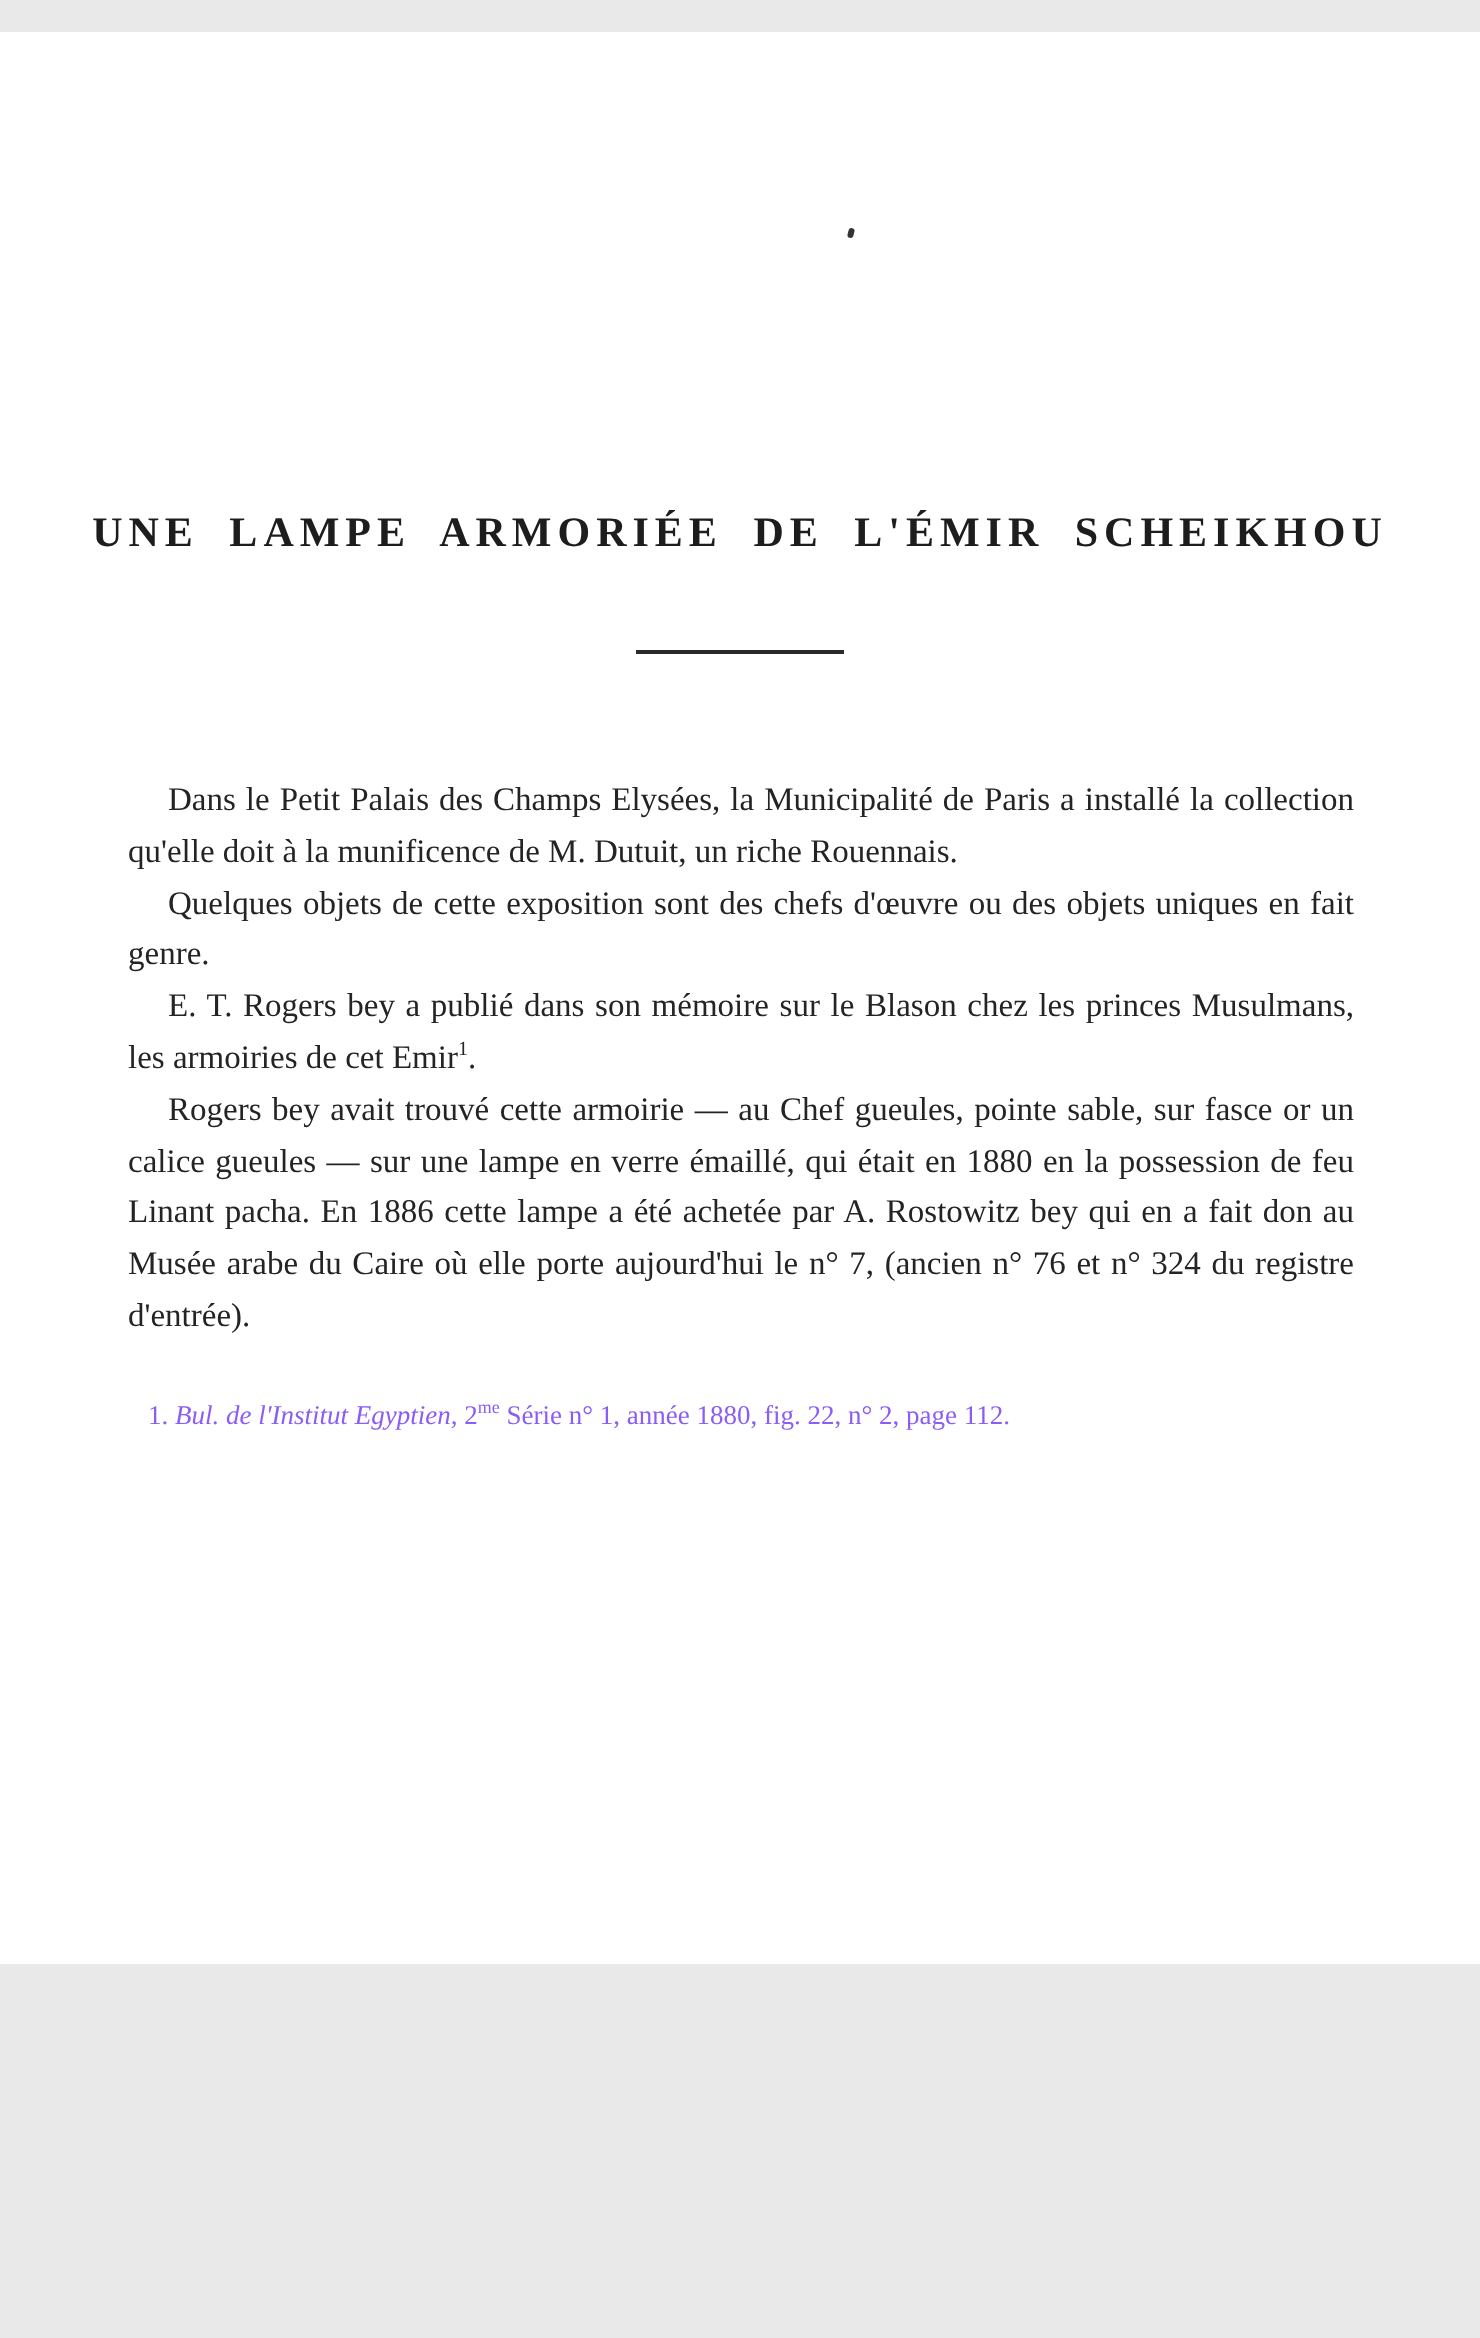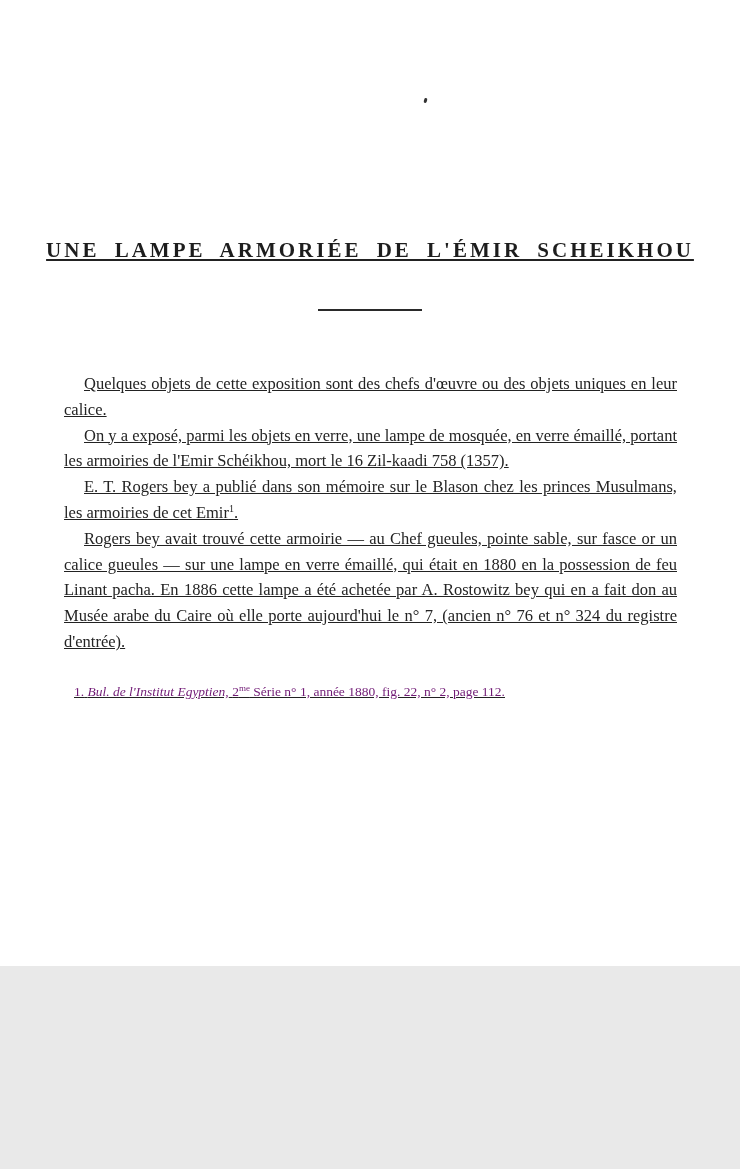--- a/index.html
+++ b/index.html
@@ -4,27 +4,26 @@
 <style>
   html, body {
     margin: 0;
     padding: 0;
     background: #e9e9e9;
   }
   .page {
     position: relative;
     width: 740px;
     height: 966px;
-    margin: 0 auto;
+    margin: 16px auto;
     background: #ffffff;
     box-sizing: border-box;
     font-family: "Liberation Serif", "DejaVu Serif", serif;
     color: #222222;
     overflow: hidden;
-    text-decoration: underline;
   }
   .speck {
     position: absolute;
     left: 424px;
     top: 98px;
     width: 3px;
     height: 5px;
     background: #333;
     border-radius: 2px;
     transform: rotate(15deg);
@@ -58,21 +57,21 @@
   }
   sup.ref {
     font-size: 10px;
     line-height: 0;
     vertical-align: super;
   }
   .footnotes {
     margin: 26px 63px 0 74px;
     font-size: 13.5px;
     line-height: 22px;
-    color: #701a75;
+    color: #8b5cf6;
   }
   .footnotes p {
     margin: 0;
   }
   .footnotes i {
     font-style: italic;
   }
   sup.s {
     font-size: 9px;
     line-height: 0;
@@ -84,22 +83,22 @@
 
 <div class="page">
 
   <div class="speck"></div>
 
   <h1 class="title">UNE LAMPE ARMORIÉE DE L'ÉMIR SCHEIKHOU</h1>
 
   <div class="title-divider"></div>
 
   <div class="body-text">
-    <p>Quelques objets de cette exposition sont des chefs d'œuvre ou des objets uniques en leur calice.</p>
-    <p>On y a exposé, parmi les objets en verre, une lampe de mosquée, en verre émaillé, portant les armoiries de l'Emir Schéikhou, mort le 16 Zil-kaadi 758 (1357).</p>
+    <p>Dans le Petit Palais des Champs Elysées, la Municipalité de Paris a installé la collection qu'elle doit à la munificence de M. Dutuit, un riche Rouennais.</p>
+    <p>Quelques objets de cette exposition sont des chefs d'œuvre ou des objets uniques en fait genre.</p>
     <p><span>E. T. Rogers bey a publié dans son mémoire sur le Blason chez les princes Musulmans, les armoiries de cet Emir</span><sup class="ref">1</sup><span>.</span></p>
     <p>Rogers bey avait trouvé cette armoirie — au Chef gueules, pointe sable, sur fasce or un calice gueules — sur une lampe en verre émaillé, qui était en 1880 en la possession de feu Linant pacha. En 1886 cette lampe a été achetée par A. Rostowitz bey qui en a fait don au Musée arabe du Caire où elle porte aujourd'hui le n° 7, (ancien n° 76 et n° 324 du registre d'entrée).</p>
   </div>
 
   <div class="footnotes">
     <p><span>1.</span> <i>Bul. de l'Institut Egyptien,</i> <span>2</span><sup class="s">me</sup><span> Série  n° 1, année 1880, fig. 22, n° 2, page 112.</span></p>
   </div>
 
 </div>
 

